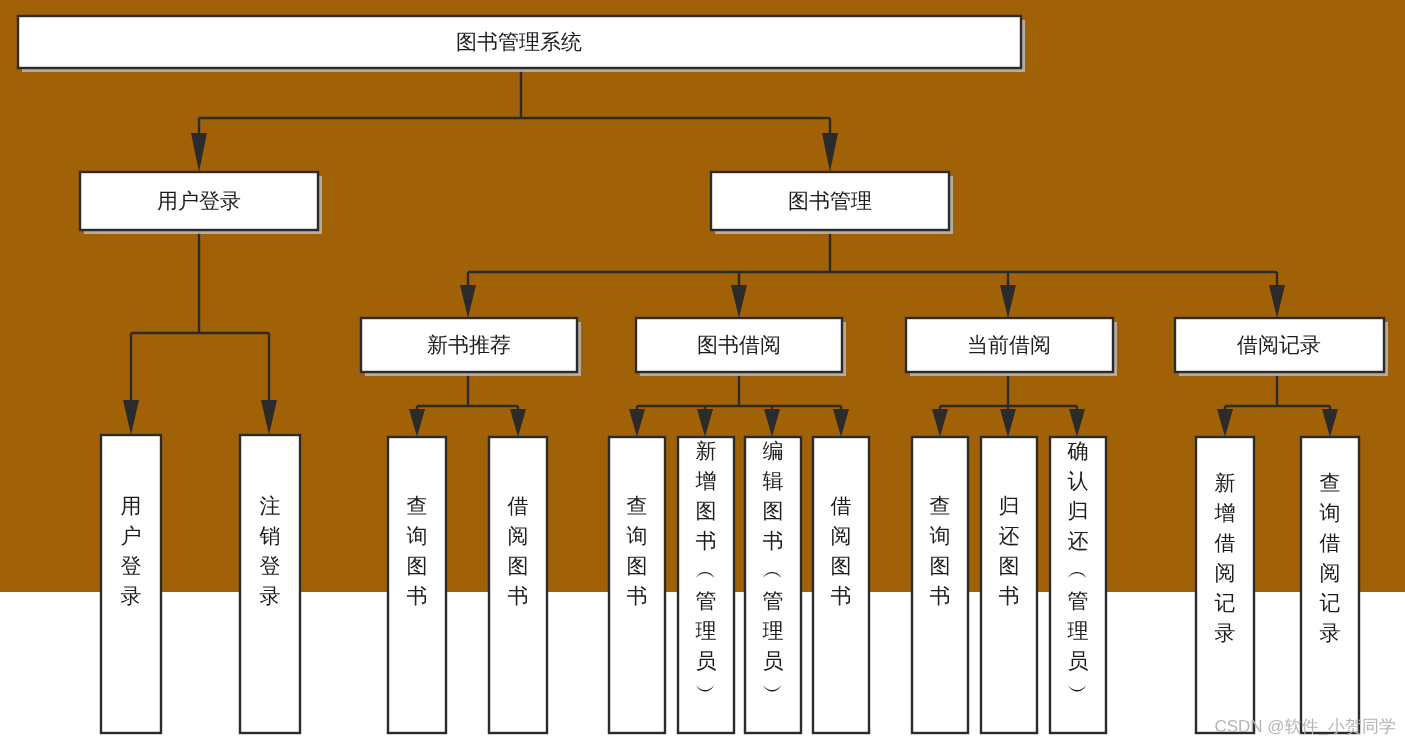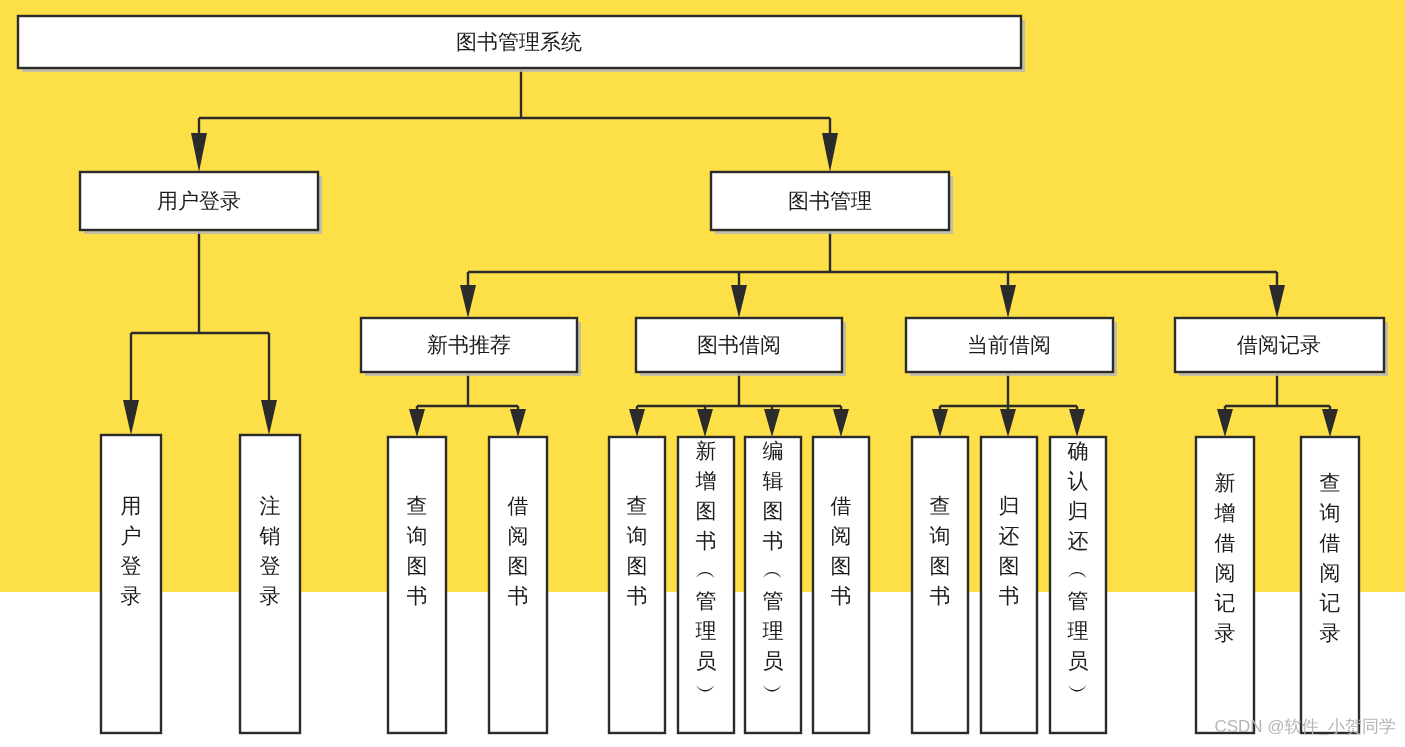--- a/index.html
+++ b/index.html
@@ -10,21 +10,21 @@
   body {
     width: 1405px;
     height: 747px;
     font-family: "Liberation Sans", "DejaVu Sans", sans-serif;
     overflow: hidden;
   }
   #diagram-root {
     position: relative;
     width: 1405px;
     height: 592px;
-    background: #fde047;
+    background: #a16207;
   }
   svg#tree-svg {
     position: absolute;
     top: 0;
     left: 0;
     width: 1405px;
     height: 747px;
     display: block;
   }
   .node-rect {

